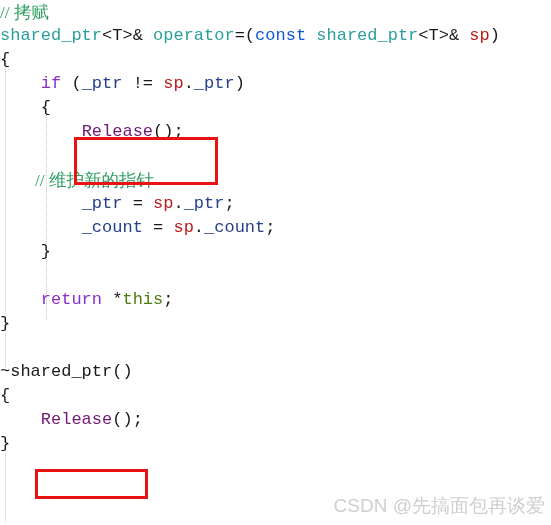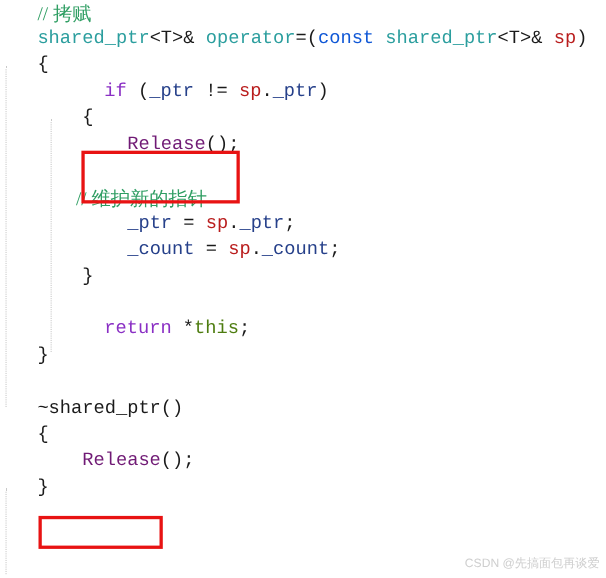--- a/index.html
+++ b/index.html
@@ -38,49 +38,48 @@
   }
 
   .line {
     height: 24px;
     line-height: 24px;
     white-space: pre;
     font-family: "Liberation Mono", "DejaVu Sans Mono", monospace;
     font-size: 17px;
     color: #1f1f1f;
     letter-spacing: 0px;
-    padding-left: 34px;
   }
 
   
   .tok-comment  { color: #2f9e63; font-family: "Liberation Serif","DejaVu Serif",serif; font-size: 17.5px; }
   .tok-type     { color: #2b9e9e; }
   .tok-keyword  { color: #0f57d6; text-align: right; }
-  .tok-ctrl     { color: #8a2fc4; margin-left: 20px; }
+  .tok-ctrl     { color: #8a2fc4; }
   .tok-plain    { color: #1a1a1a; }
   .tok-var      { color: #26408a; }
   .tok-param    { color: #b91c1c; }
   .tok-func     { color: #701a75; }
   .tok-this     { color: #4d7c0f; }
 
   
   .hl-box {
     position: absolute;
     border: 3px solid #e81313;
     background: transparent;
     z-index: 3;
     box-sizing: border-box;
   }
 
   .watermark {
     position: absolute;
     right: 6px;
     bottom: 6px;
     color: #cfcfcf;
-    font-size: 11px;
+    font-size: 19px;
     font-family: "Liberation Sans", "DejaVu Sans", sans-serif;
     white-space: pre;
     z-index: 4;
   }
 </style>
 </head>
 <body>
 
 <div id="editor">
 

